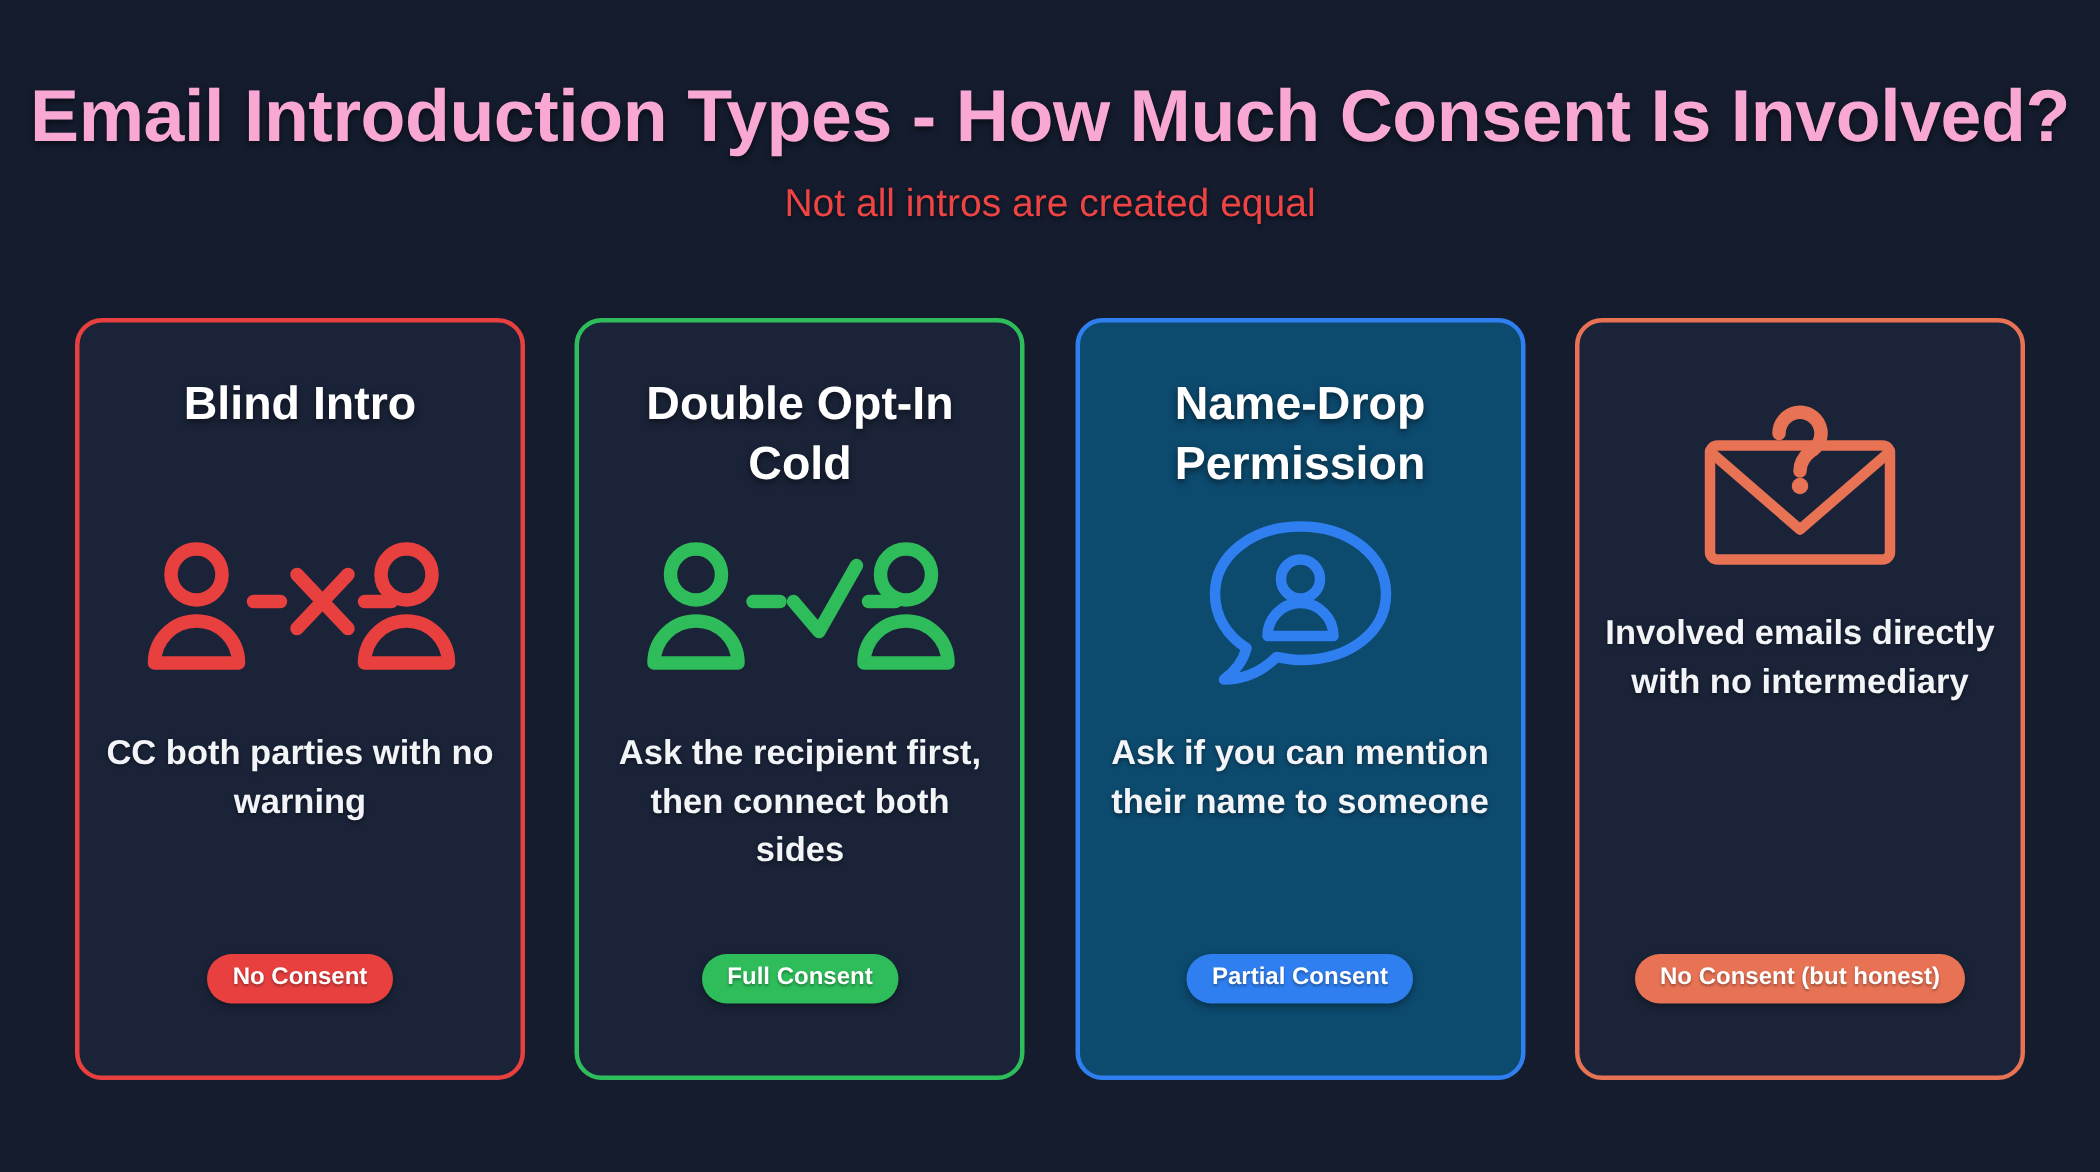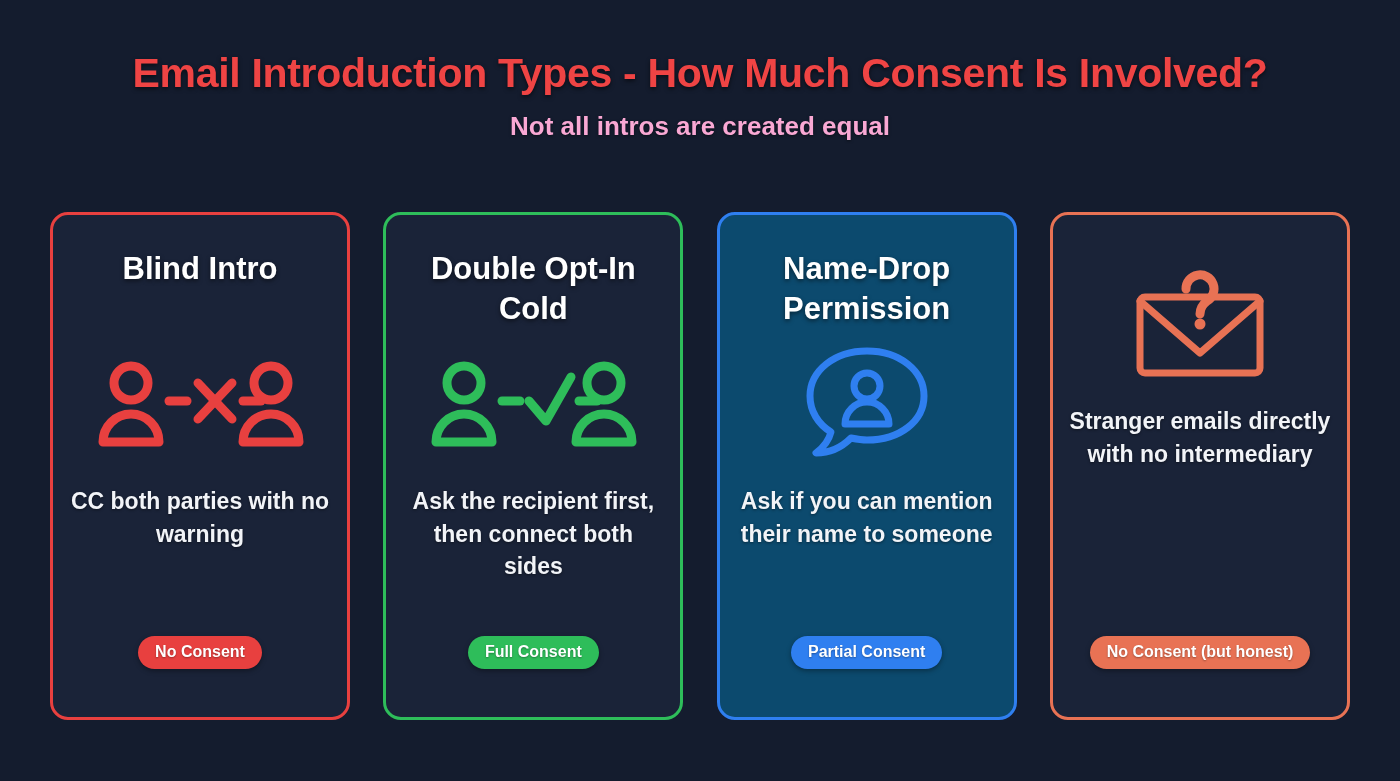--- a/index.html
+++ b/index.html
@@ -23,32 +23,32 @@
   }
 
   
   .header {
     width: 100%;
     text-align: center;
     padding-top: 50px;
   }
   .main-title {
     margin: 0;
-    font-size: 41px;
+    font-size: 49px;
     font-weight: bold;
     letter-spacing: -0.3px;
-    color: #ef4444;
+    color: #f9a8d4;
     text-shadow: 0 2px 4px rgba(0,0,0,0.55);
     line-height: 1.15;
   }
   .subtitle {
     margin: 14px 0 0 0;
     font-size: 26px;
-    font-weight: bold;
-    color: #f9a8d4;
+    font-weight: normal;
+    color: #ef4444;
     text-shadow: 0 1px 3px rgba(0,0,0,0.5);
   }
 
   
   .cards-row {
     position: absolute;
     top: 212px;
     left: 50px;
     width: 1300px;
     height: 508px;
@@ -205,18 +205,18 @@
 
             <polyline points="8,34 68,86 128,34"></polyline>
 
             <path d="M54 22
                      a14 14 0 1 1 21 12
                      c-5 4 -7 8 -7 13" stroke-width="9"></path>
             <line x1="68" y1="57" x2="68" y2="57" stroke-width="11"></line>
           </g>
         </svg>
       </div>
-      <p class="card-desc">Stranger emails directly with no intermediary</p>
+      <p class="card-desc">Involved emails directly with no intermediary</p>
       <span class="badge" style="background: rgb(232, 114, 84);">No Consent (but honest)</span>
     </div>
 
   </div>
 </div>
 
 </body></html>

